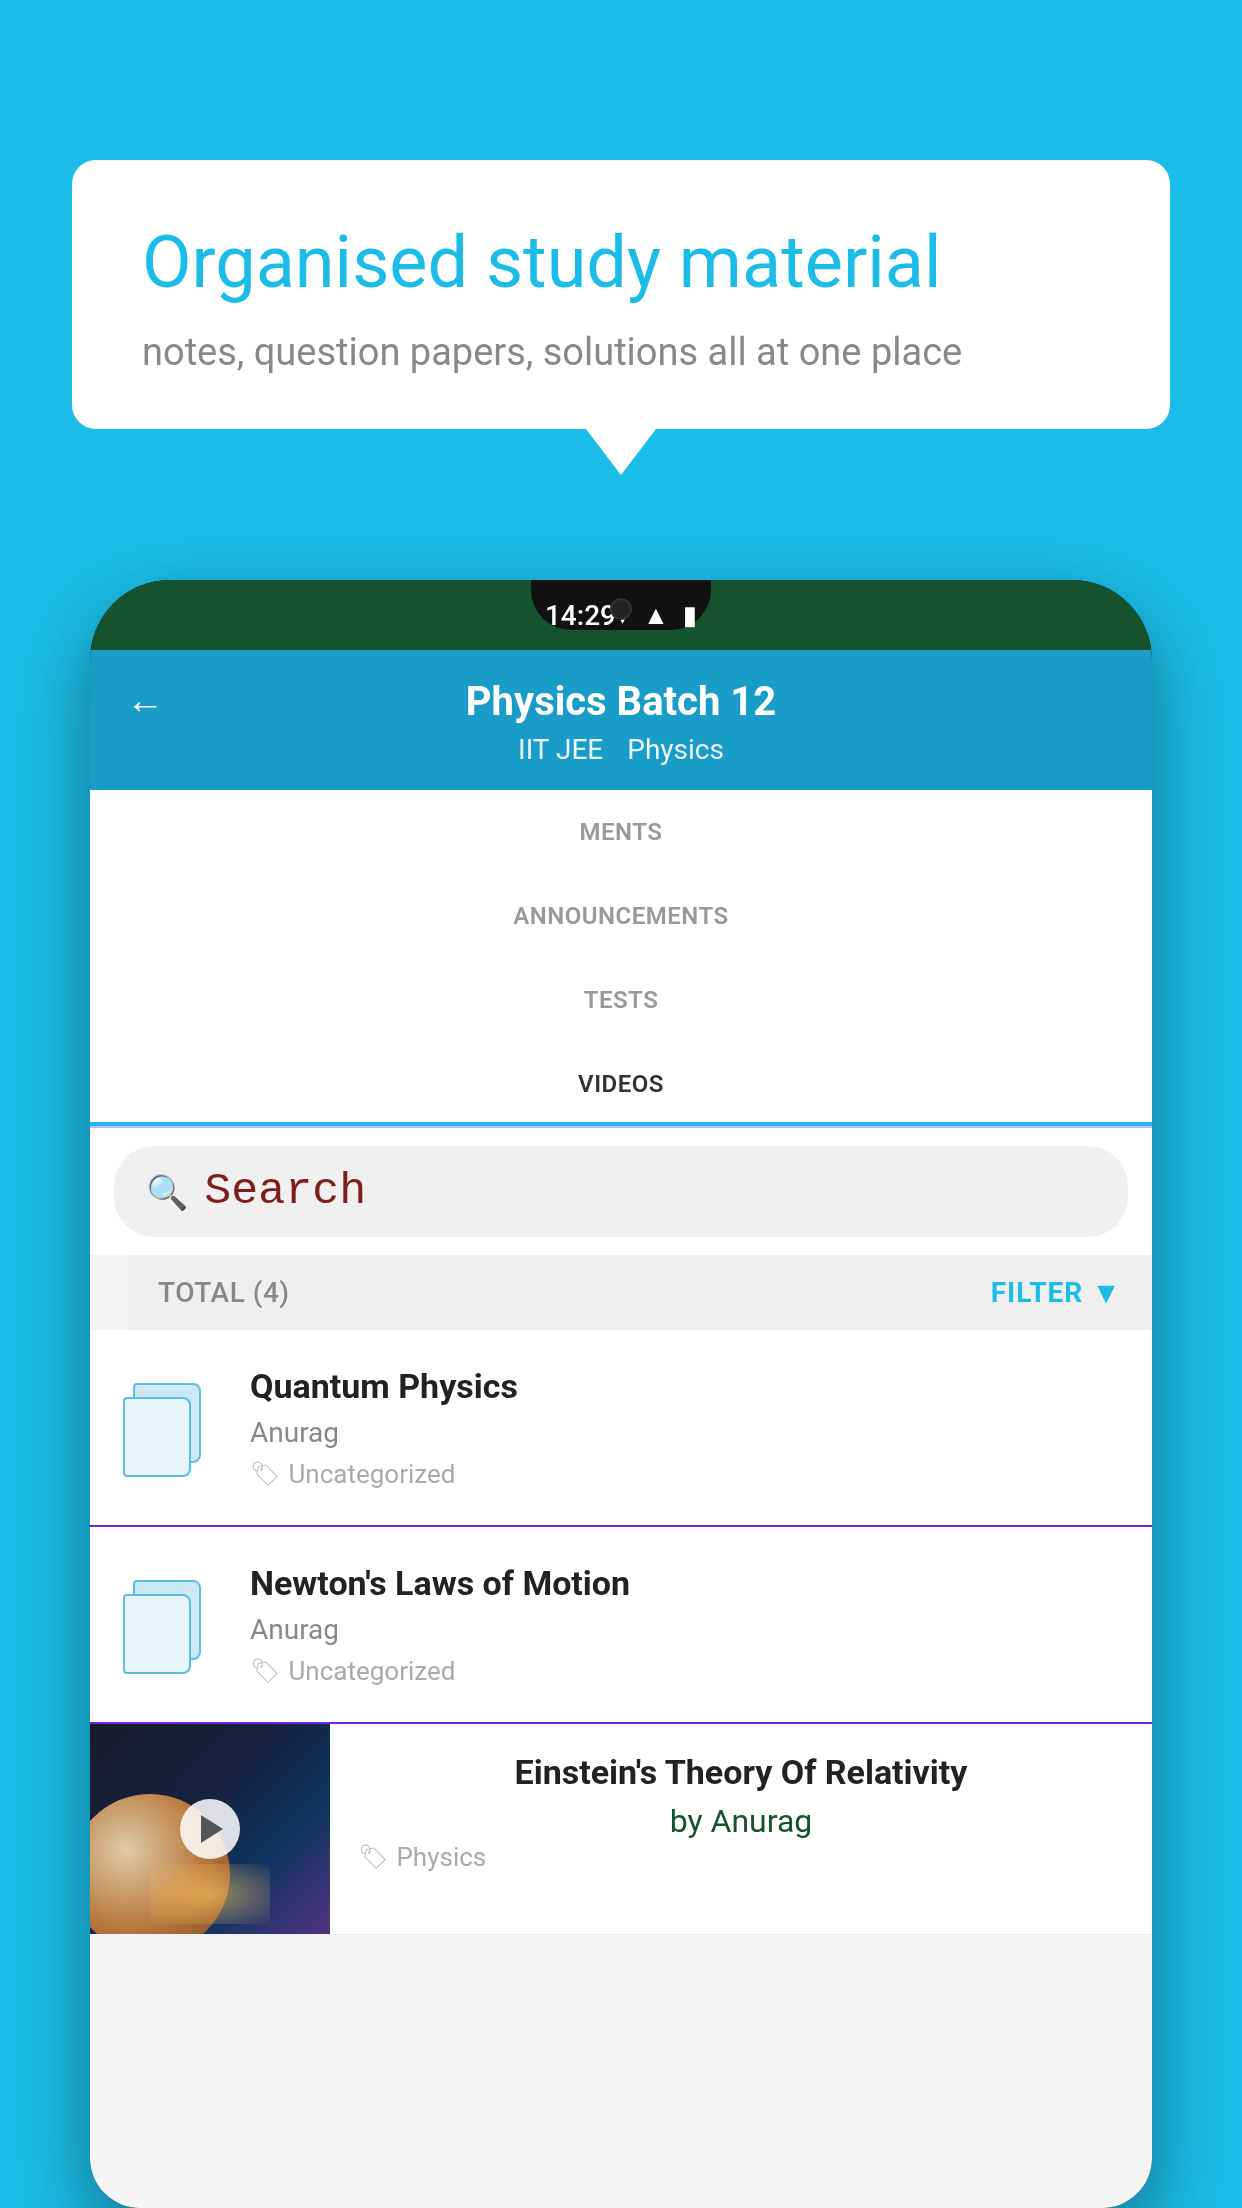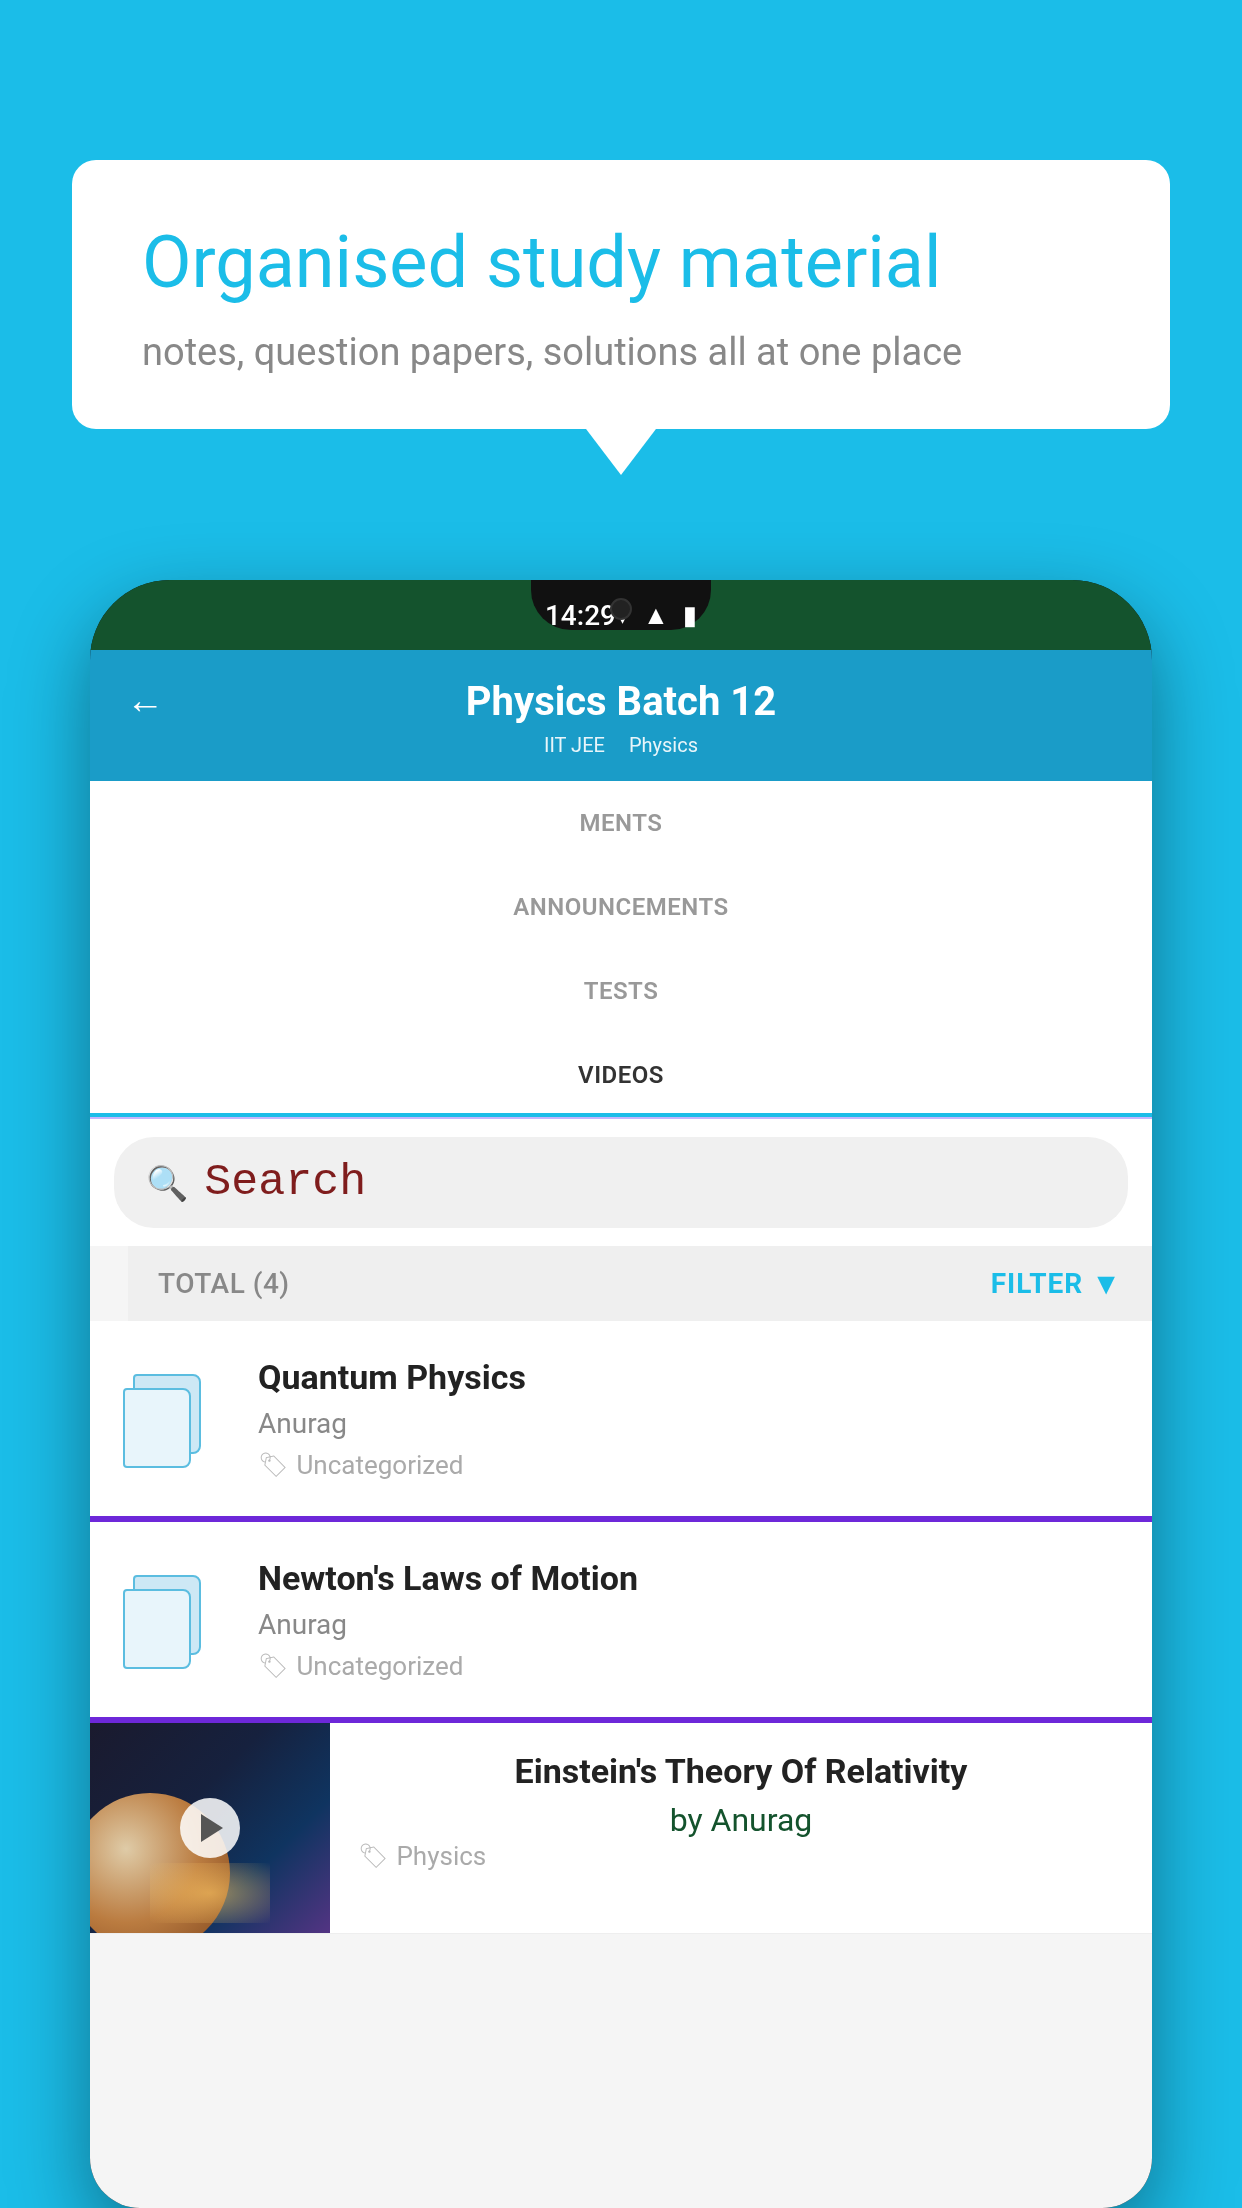--- a/index.html
+++ b/index.html
@@ -117,21 +117,21 @@
       cursor: pointer;
     }
     .header-title {
       color: white;
       font-size: 40px;
       font-weight: 700;
       margin-bottom: 8px;
     }
     .header-subtitle {
       color: rgba(255,255,255,0.9);
-      font-size: 20px;
+      font-size: 28px;
       display: flex;
       gap: 24px;
     }
 
     
     .tabs {
       background: white;
       display: flex;
       border-bottom: 2px solid #c4b5fd;
       overflow: hidden;
@@ -222,22 +222,22 @@
     }
 
     
     .video-list {
       background: white;
     }
     .video-item {
       display: flex;
       align-items: center;
       padding: 36px 28px;
-      border-bottom: 6px solid #6d28d9;
-      gap: 40px;
+      border-bottom: 2px solid #6d28d9;
+      gap: 32px;
     }
     .video-thumb {
       width: 100px;
       height: 100px;
       flex-shrink: 0;
       display: flex;
       align-items: center;
       justify-content: center;
     }
     .file-icon {

